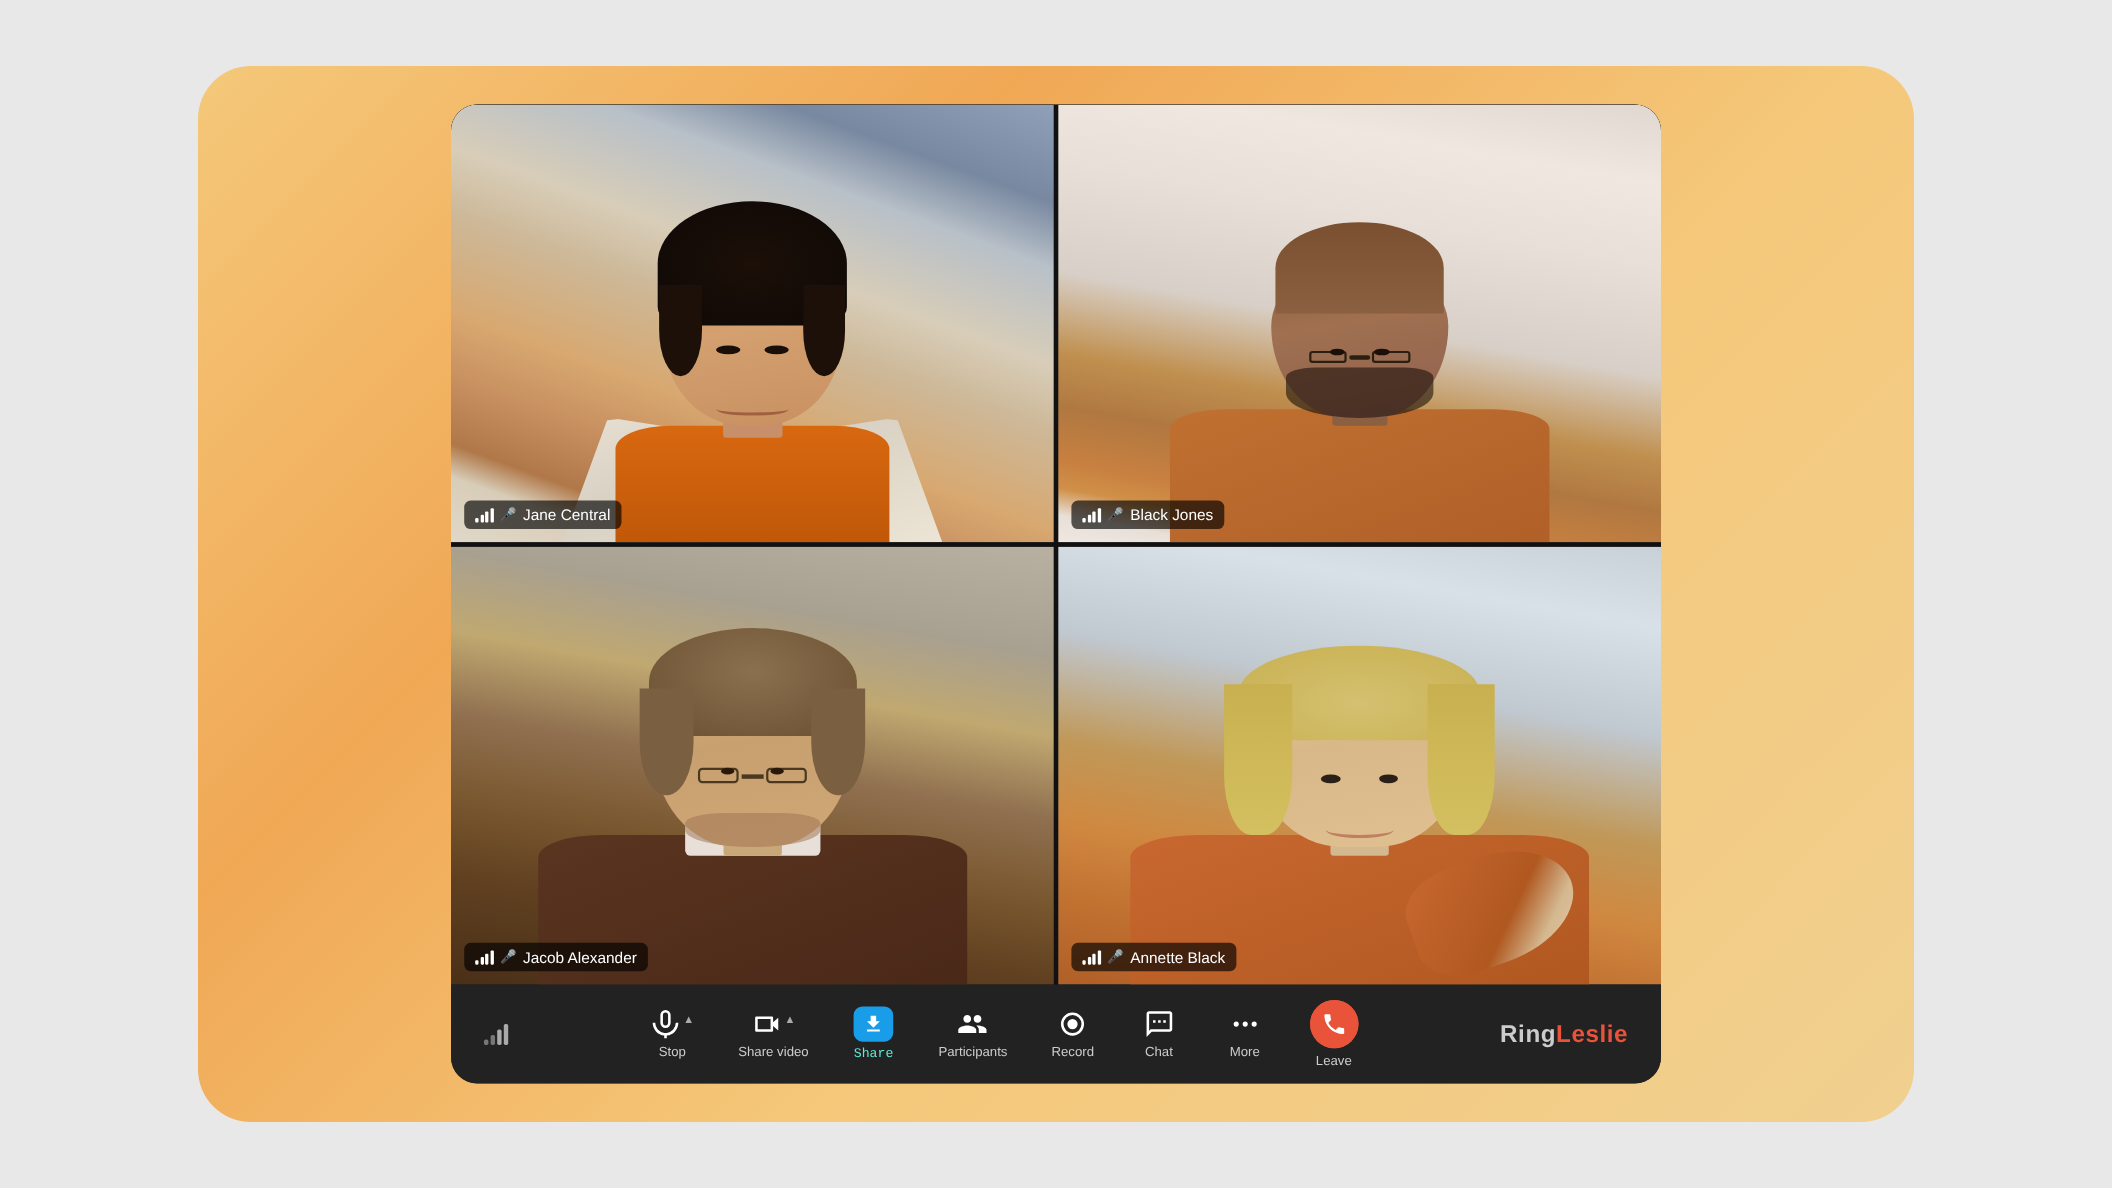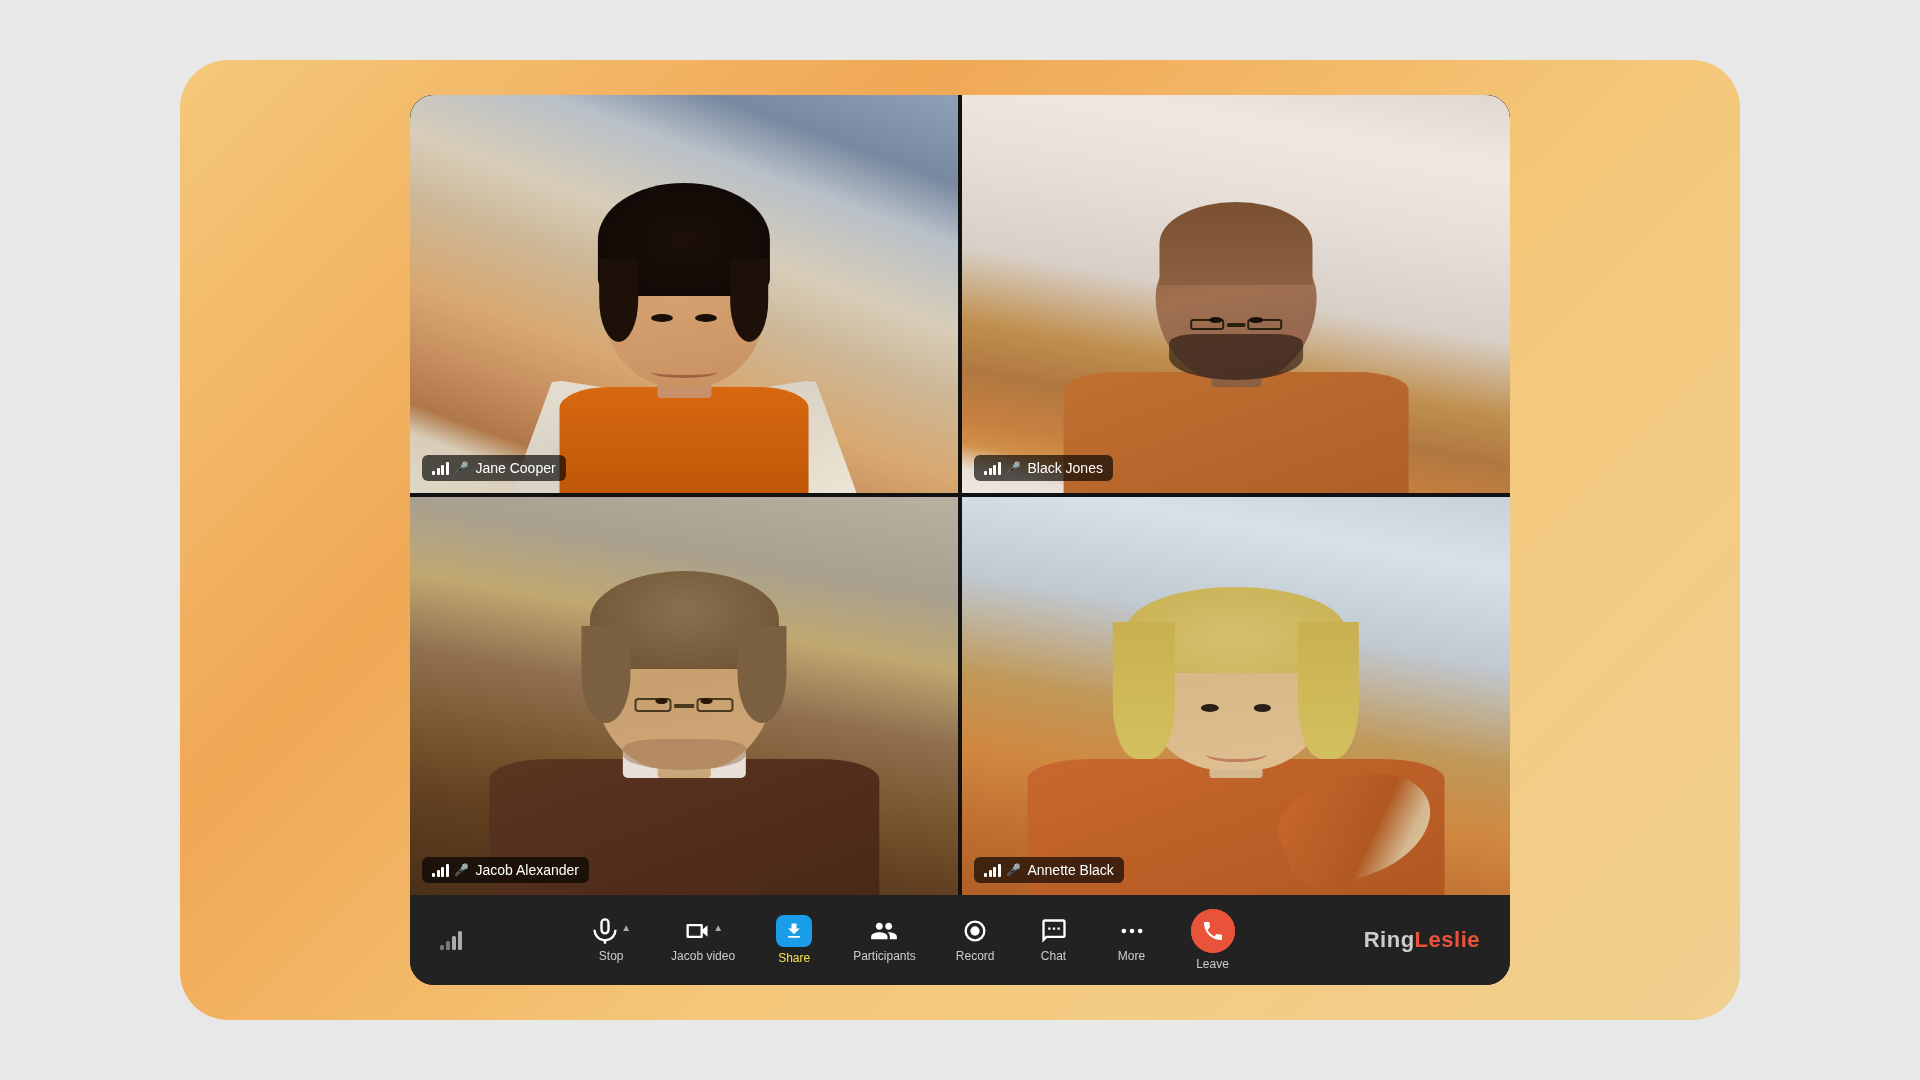--- a/index.html
+++ b/index.html
@@ -266,21 +266,21 @@
           <div style="position:absolute; bottom:43%; right:44%; width:4%; height:2%; background:#1a0e08; border-radius:50%;"></div>
         </div>
         <div class="participant-label">
           <span class="signal-icon">
             <span class="signal-bar"></span>
             <span class="signal-bar"></span>
             <span class="signal-bar"></span>
             <span class="signal-bar"></span>
           </span>
           <span class="mic-icon">🎤</span>
-          <span>Jane Cooper</span>
+          <span>Jane Central</span>
         </div>
       </div>
 
       <div class="video-tile">
         <div class="tile-content">
           <div class="bg-scene" style="background: linear-gradient(190deg, #e0d8d0 0%, #f0e8e0 15%, #e8e0d8 30%, #d8d0c8 50%, #c09050 65%, #b07840 75%, #c88040 85%, #d09048 90%, #e8e0d8 95%, #f0e8e0 100%);"></div>
 
           <div style="position:absolute; bottom:0; left:50%; transform:translateX(-50%); width:70%; height:95%;">
 
             <div style="position:absolute; bottom:0; left:50%; transform:translateX(-50%); width:90%; height:32%; background:linear-gradient(160deg,#c07030 0%,#b06028 100%); border-radius:15% 15% 0 0;"></div>
@@ -416,32 +416,32 @@
           <span class="tool-label">Stop</span>
         </button>
 
         <button class="tool-btn">
           <div class="tool-icon tool-icon-with-arrow">
             <svg class="svg-icon" viewBox="0 0 24 24" fill="white">
               <path d="M15 8v8H5V8h10zm1-2H4a1 1 0 0 0-1 1v10a1 1 0 0 0 1 1h12a1 1 0 0 0 1-1v-3.5l4 3.5V7l-4 3.5V7a1 1 0 0 0-1-1z"></path>
             </svg>
             <span class="tool-arrow">▲</span>
           </div>
-          <span class="tool-label">Jacob video</span>
+          <span class="tool-label">Share video</span>
         </button>
 
         <button class="tool-btn active-blue">
           <div class="tool-icon">
             <div class="share-icon-wrapper">
               <svg width="20" height="20" viewBox="0 0 24 24" fill="white">
                 <path d="M19 9h-4V3H9v6H5l7 7 7-7zM5 18v2h14v-2H5z"></path>
               </svg>
             </div>
           </div>
-          <span class="tool-label" style="color:#fde047;">Share</span>
+          <span class="tool-label" style="color:#5eead4;font-family:Liberation Mono, monospace;">Share</span>
         </button>
 
         <button class="tool-btn">
           <div class="tool-icon">
             <svg class="svg-icon" viewBox="0 0 24 24" fill="white">
               <path d="M16 11c1.66 0 2.99-1.34 2.99-3S17.66 5 16 5c-1.66 0-3 1.34-3 3s1.34 3 3 3zm-8 0c1.66 0 2.99-1.34 2.99-3S9.66 5 8 5C6.34 5 5 6.34 5 8s1.34 3 3 3zm0 2c-2.33 0-7 1.17-7 3.5V19h14v-2.5c0-2.33-4.67-3.5-7-3.5zm8 0c-.29 0-.62.02-.97.05 1.16.84 1.97 1.97 1.97 3.45V19h6v-2.5c0-2.33-4.67-3.5-7-3.5z"></path>
             </svg>
           </div>
           <span class="tool-label">Participants</span>
         </button>

